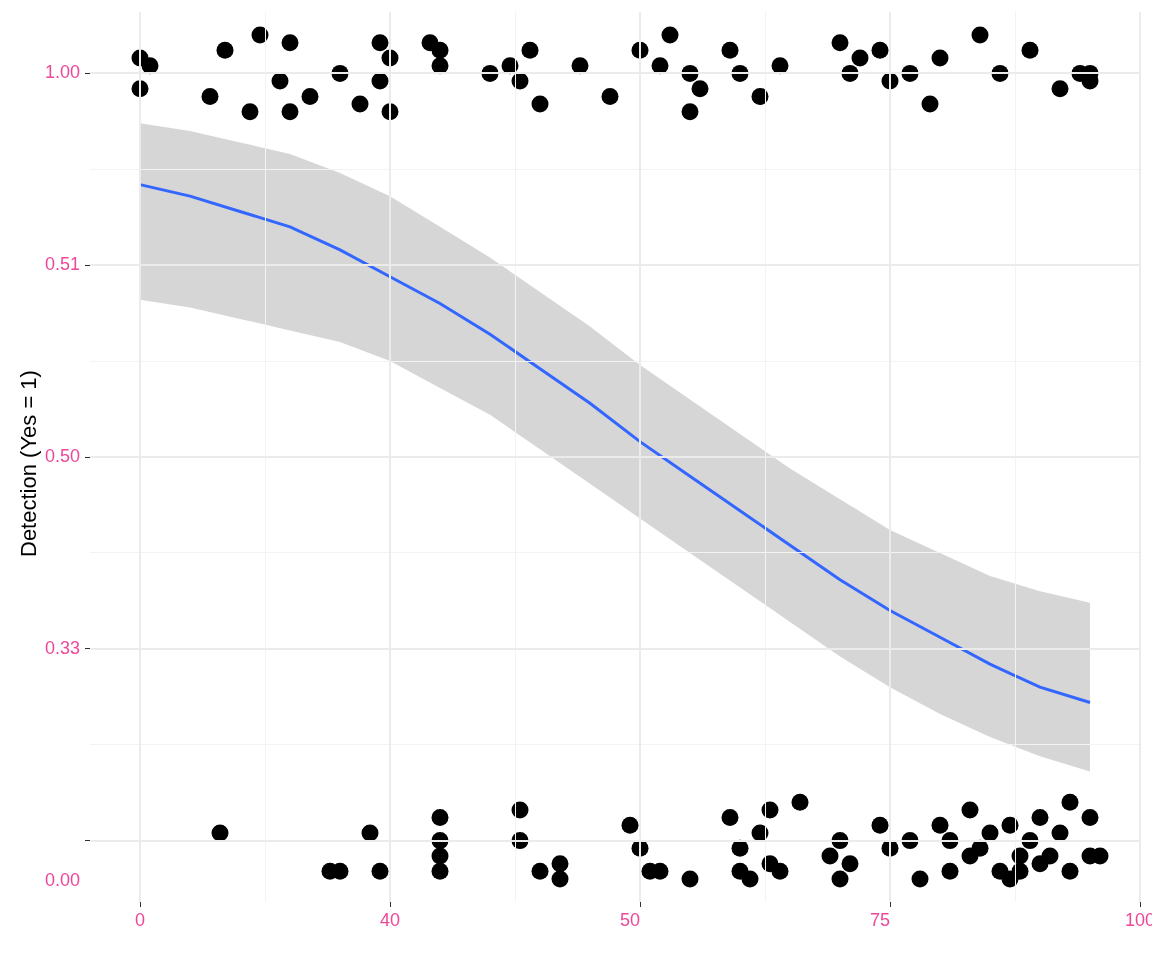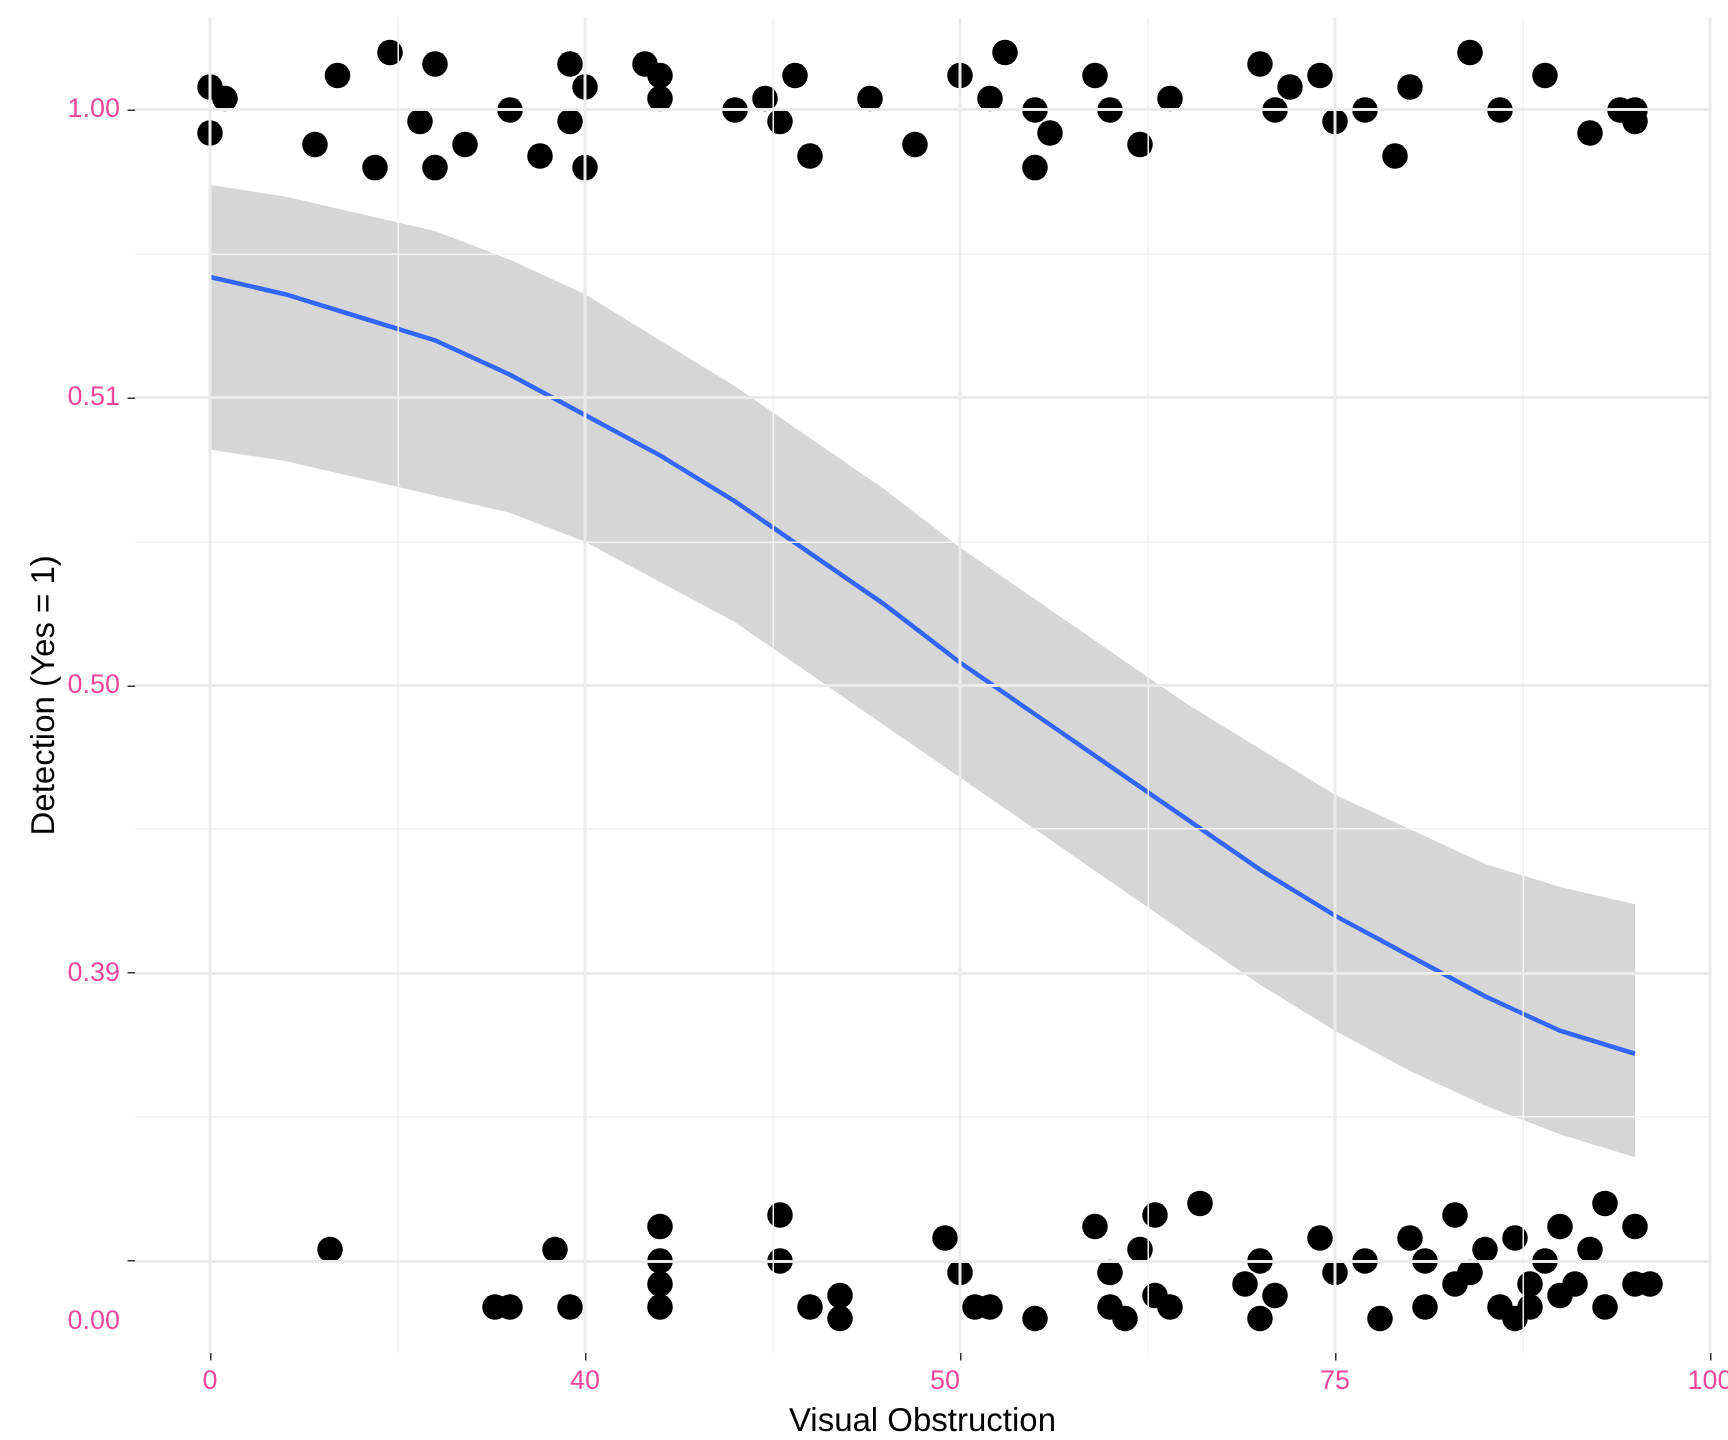--- a/index.html
+++ b/index.html
@@ -49,21 +49,20 @@
 </style>
 </head>
 <body>
 
 <div class="stage">
 
   <div id="panel" class="panel" style="left: 90px; top: 12px; width: 1050px; height: 890px;"></div>
 
   <div class="axis-title" id="y-title" style="left: 16px; top: 557px; transform-origin: 0px 0px; transform: rotate(-90deg);">Detection (Yes = 1)</div>
 
-  <div class="axis-title" id="x-title" style="text-align: center; left: 90px; width: 1050px; top: 934px;">Visual Obstruction</div>
 
   <svg id="plot-svg" class="plot" width="1152" height="960">
       <defs>
         <clipPath id="clip-panel">
           <rect x="90" y="12" width="1050" height="890"></rect>
         </clipPath>
       </defs>
       <g clip-path="url(#clip-panel)">
         <path d="M 140 123.25 L 190 130.92241379310343 L 240 142.43103448275875 L 290 153.93965517241386 L 340 173.1206896551725 L 390 196.13793103448293 L 440 226.8275862068966 L 490 257.51724137931046 L 540 292.043103448276 L 590 326.56896551724145 L 640 364.9310344827587 L 690 399.4568965517243 L 740 433.98275862068976 L 790 468.50862068965523 L 840 499.19827586206895 L 890 529.8879310344827 L 940 552.9051724137931 L 990 575.9224137931035 L 1040 591.2672413793103 L 1090 602.7758620689656 L 1090 771.5689655172414 L 1040 756.2241379310345 L 990 737.0431034482759 L 940 714.0258620689656 L 890 687.1724137931034 L 840 656.4827586206897 L 790 621.9568965517242 L 740 587.4310344827586 L 690 552.9051724137931 L 640 518.3793103448277 L 590 483.85344827586204 L 540 449.32758620689657 L 490 414.8017241379311 L 440 387.94827586206907 L 390 361.09482758620703 L 340 341.91379310344837 L 290 330.4051724137932 L 240 318.89655172413796 L 190 307.3879310344829 L 140 299.7155172413794 Z" fill="#999999" fill-opacity="0.4" stroke="none"></path>
         <path d="M 140 184.6293103448277 L 190 196.13793103448293 L 240 211.48275862068985 L 290 226.8275862068966 L 340 249.84482758620703 L 390 276.69827586206907 L 440 303.5517241379312 L 490 334.2413793103449 L 540 368.76724137931046 L 590 403.293103448276 L 640 441.6551724137932 L 690 476.1810344827587 L 740 510.7068965517242 L 790 545.2327586206897 L 840 579.7586206896552 L 890 610.448275862069 L 940 637.301724137931 L 990 664.1551724137931 L 1040 687.1724137931034 L 1090 702.5172413793103 " fill="none" stroke="#3366ff" stroke-width="3"></path>
@@ -197,27 +196,27 @@
     <div class="gridline" style="top: 647.81px; left: 90px; height: 2px; width: 1050px;"></div>
     <div class="gridline" style="top: 456px; left: 90px; height: 2px; width: 1050px;"></div>
     <div class="gridline" style="top: 264.19px; left: 90px; height: 2px; width: 1050px;"></div>
     <div class="gridline" style="top: 72.3793px; left: 90px; height: 2px; width: 1050px;"></div>
     <div class="axis-text" style="left: 120px; width: 40px; text-align: center; top: 910px;">0</div>
     <div class="tick" style="left: 139.5px; top: 902px; width: 1px; height: 5px;"></div>
     <div class="axis-text" style="left: 370px; width: 40px; text-align: center; top: 910px;">40</div>
     <div class="tick" style="left: 389.5px; top: 902px; width: 1px; height: 5px;"></div>
     <div class="axis-text" style="left: 620px; width: 40px; text-align: left; top: 910px;">50</div>
     <div class="tick" style="left: 639.5px; top: 902px; width: 1px; height: 5px;"></div>
-    <div class="axis-text" style="left: 870px; width: 40px; text-align: center; top: 910px;">75</div>
+    <div class="axis-text" style="left: 870px; width: 40px; top: 910px;">75</div>
     <div class="tick" style="left: 889.5px; top: 902px; width: 1px; height: 5px;"></div>
     <div class="axis-text" style="left: 1120px; width: 40px; text-align: center; top: 910px;">100</div>
     <div class="tick" style="left: 1139.5px; top: 902px; width: 1px; height: 5px;"></div>
     <div class="axis-text" style="right: 1072px; top: 829.621px; text-align: right; margin-top: 40px;">0.00</div>
     <div class="tick" style="left: 85px; top: 840.121px; width: 5px; height: 1px;"></div>
-    <div class="axis-text" style="right: 1072px; top: 637.81px; text-align: right;">0.39</div>
+    <div class="axis-text" style="right: 1072px; top: 637.81px; text-align: right;">0.33</div>
     <div class="tick" style="left: 85px; top: 648.31px; width: 5px; height: 1px;"></div>
     <div class="axis-text" style="right: 1072px; top: 446px; text-align: right;">0.50</div>
     <div class="tick" style="left: 85px; top: 456.5px; width: 5px; height: 1px;"></div>
     <div class="axis-text" style="right: 1072px; top: 254.19px; text-align: right;">0.51</div>
     <div class="tick" style="left: 85px; top: 264.69px; width: 5px; height: 1px;"></div>
     <div class="axis-text" style="right: 1072px; top: 62.3793px; text-align: right;">1.00</div>
     <div class="tick" style="left: 85px; top: 72.8793px; width: 5px; height: 1px;"></div>
   </div>
 
 </body></html>

